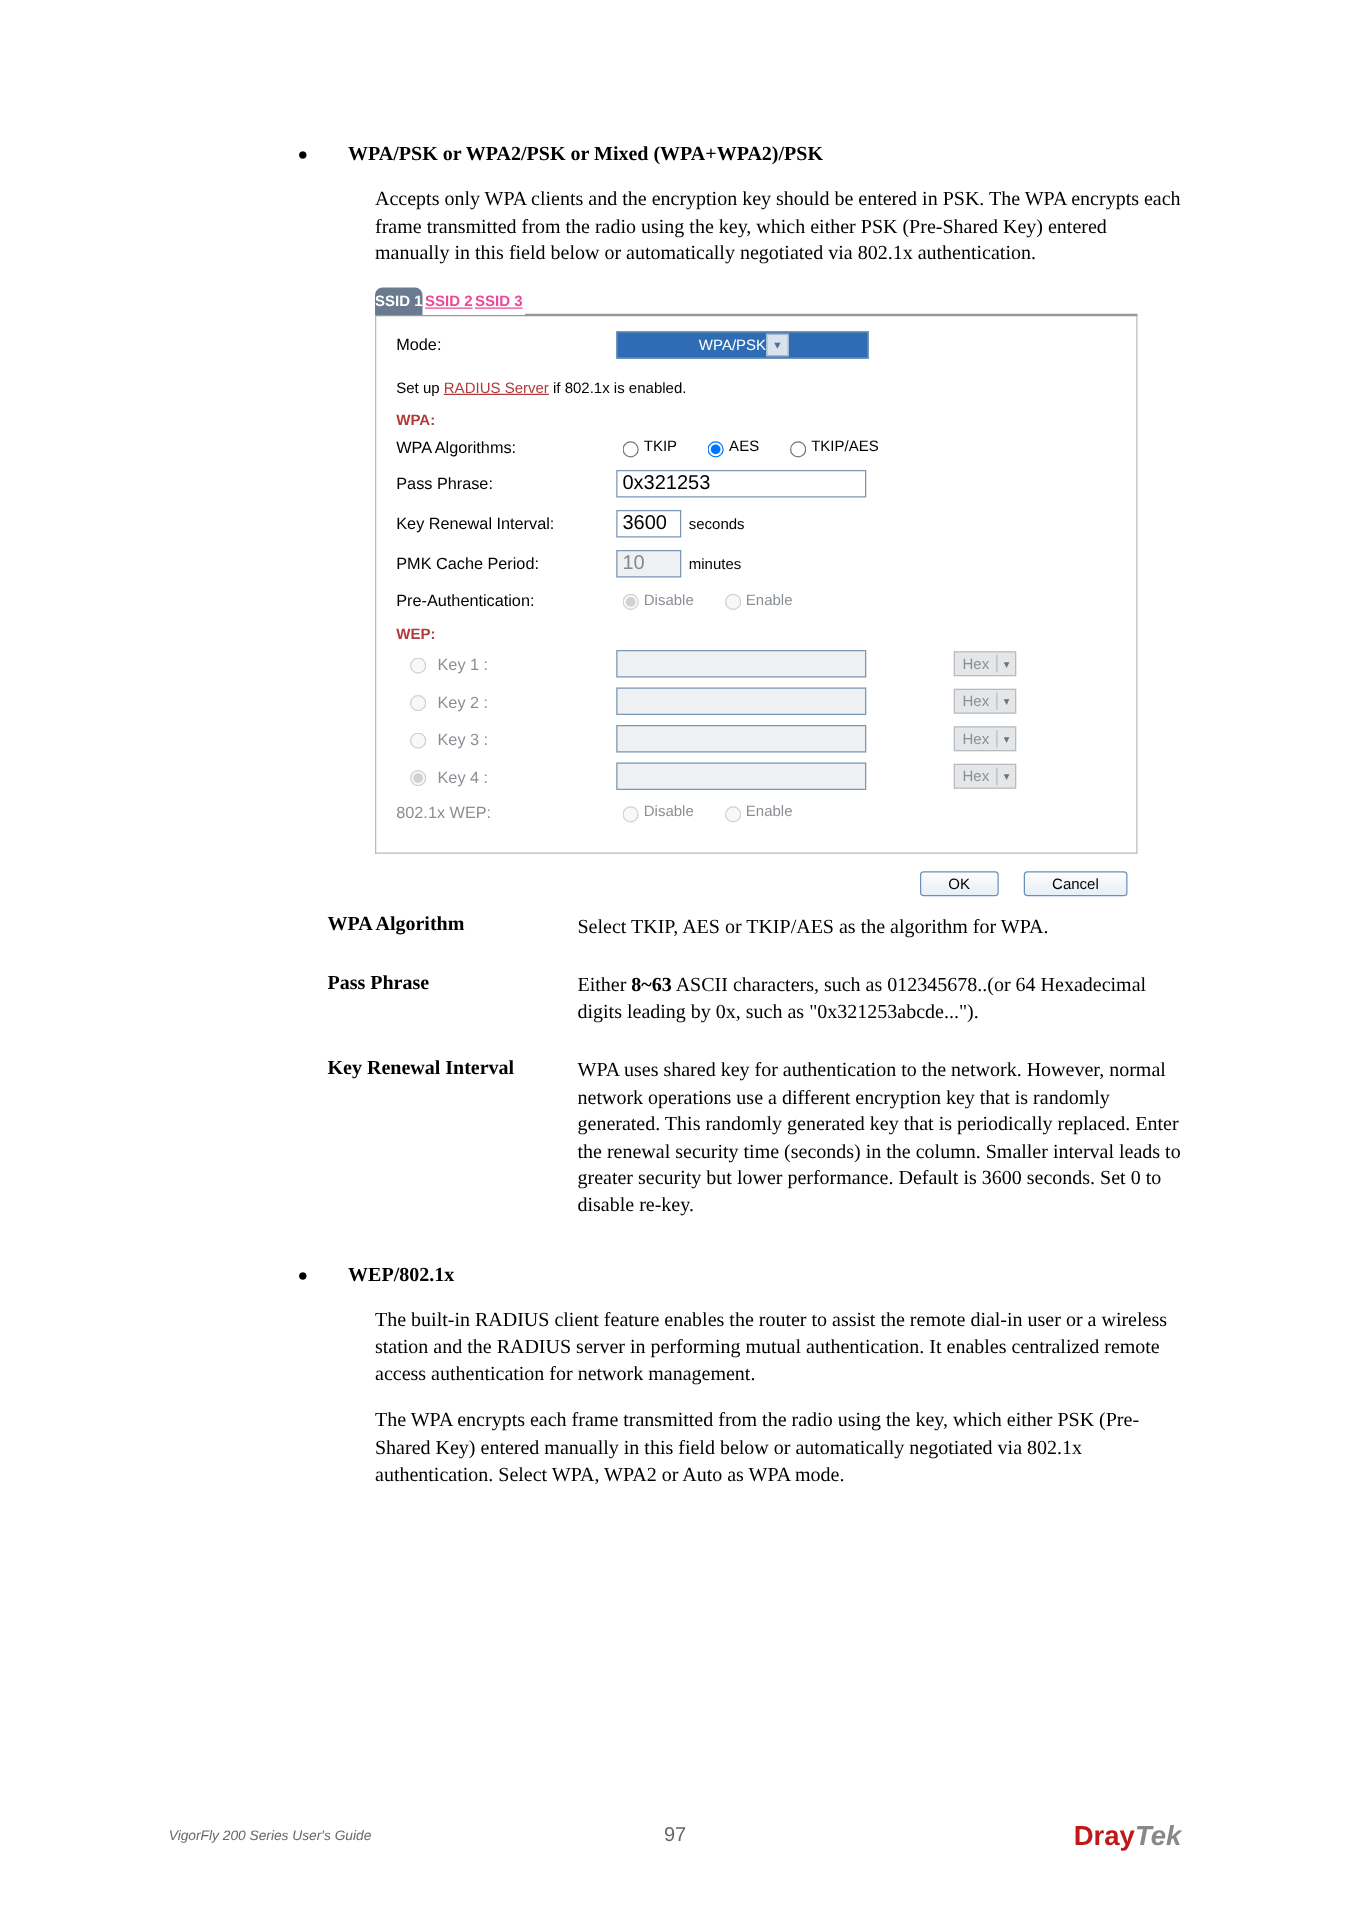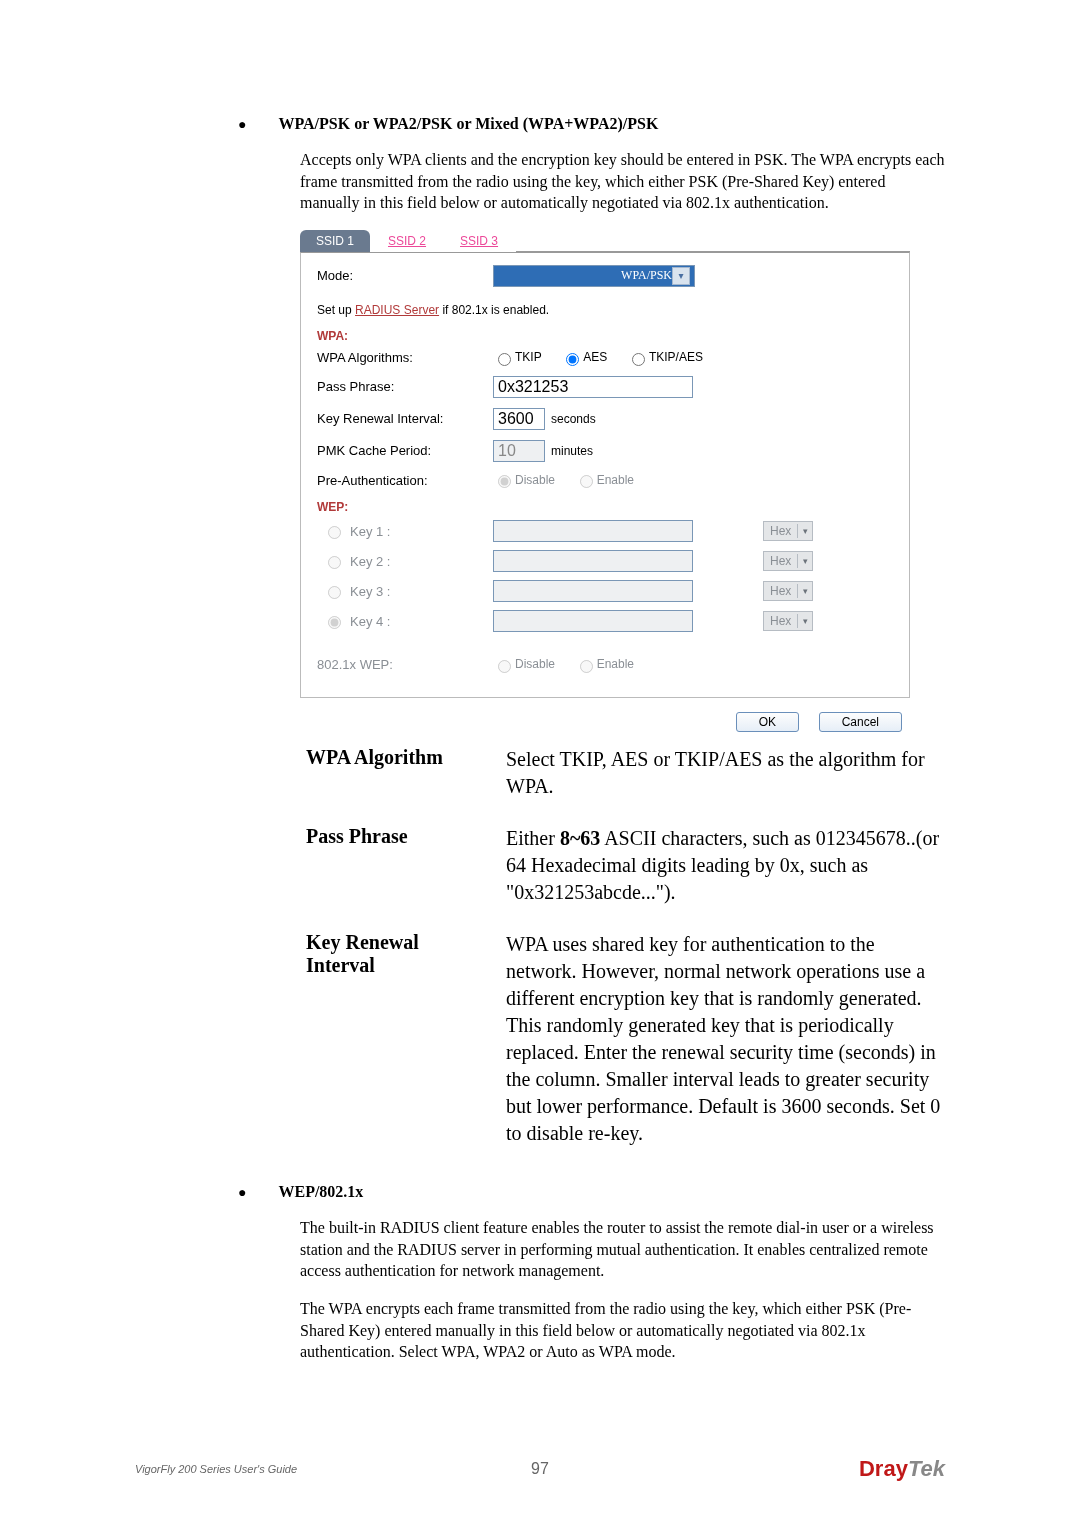--- a/index.html
+++ b/index.html
@@ -44,23 +44,23 @@
   }
   .tabs {
     display: flex;
     align-items: flex-end;
     gap: 2px;
     height: 26px;
   }
   .tab {
     background: #6a7a8f;
     color: #fff;
-    font-weight: normal;
-    font-size: 12px;
-    padding: 4px 16px;
+    font-weight: bold;
+    font-size: 12px;
+    padding: 4px 0;
     border-top-left-radius: 6px;
     border-top-right-radius: 6px;
   }
   .tab.link {
     background: #fff;
     color: #ec4899;
     text-decoration: underline;
     text-align: center;
   }
   .tab-spacer {
@@ -90,22 +90,21 @@
   .blue-select {
     display: inline-flex;
     align-items: center;
     background: #2e6db5;
     color: #fff;
     font-size: 12px;
     height: 20px;
     padding: 0 4px 0 6px;
     border: 1px solid #7a97b6;
     width: 190px;
-    justify-content: flex-end;
-    font-family: Liberation Serif, serif;
+    justify-content: center;
   }
   .blue-select .chev {
     background: #d9e3ee;
     color: #4a6fa2;
     width: 16px;
     height: 16px;
     display: inline-flex;
     align-items: center;
     justify-content: center;
     font-size: 10px;
@@ -191,26 +190,26 @@
     border-radius: 3px;
     background: linear-gradient(#fdfdfd, #e6eef7);
     font-size: 12px;
     padding: 2px 22px;
     margin: 0 8px;
     font-family: Verdana, Arial, sans-serif;
     color: #000;
   }
   
   .def-table {
-    margin-left: 96px;
+    margin-left: 52px;
     display: grid;
     grid-template-columns: 175px 1fr;
     row-gap: 14px;
     column-gap: 10px;
-    font-size: 20px;
+    font-size: 16px;
     margin-top: 14px;
     gap: 25px;
   }
   .def-term {
     font-weight: bold;
   }
   .def-desc {
     line-height: 1.35;
   }
   .footer {
@@ -350,21 +349,21 @@
             <input type="radio" disabled="" checked="" style="">
             <span>Key 4 :</span>
           </div>
         <input class="text disabled" disabled="" style="">
         <span class="hex-sel">
             <span class="txt">Hex</span>
             <span class="chev">▾</span>
           </span>
       </div>
 
-      <div class="row" style="margin-top:24px">
+      <div class="row" style="margin-top:9px">
         <div class="lab" style="color:#8a8f95">802.1x WEP:</div>
         <div class="radio-line" style="color:#8a8f95">
           <label><input type="radio" disabled="" style=""><span>Disable</span></label>
           <label><input type="radio" disabled="" style=""><span>Enable</span></label>
         </div>
       </div>
     </div>
 
     <div class="btns">
       <span class="win-btn">OK</span>

